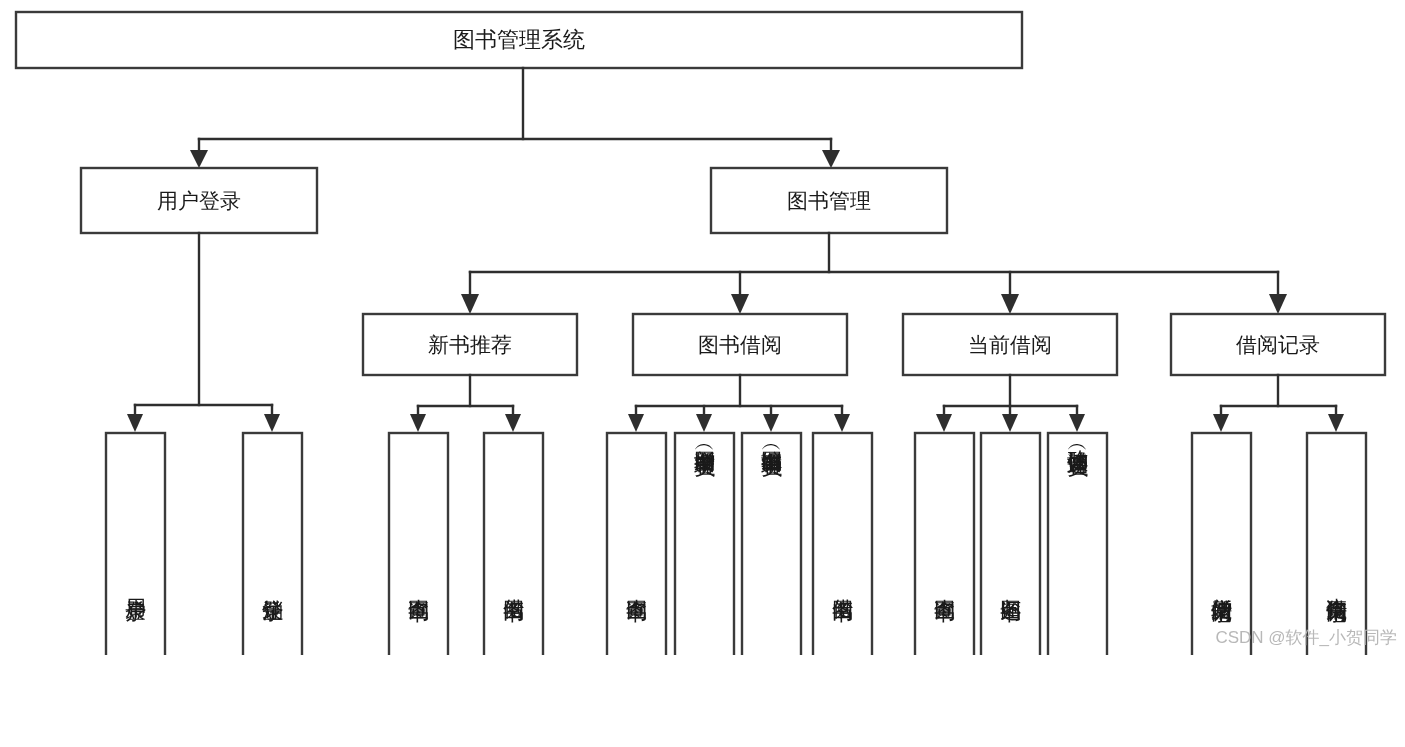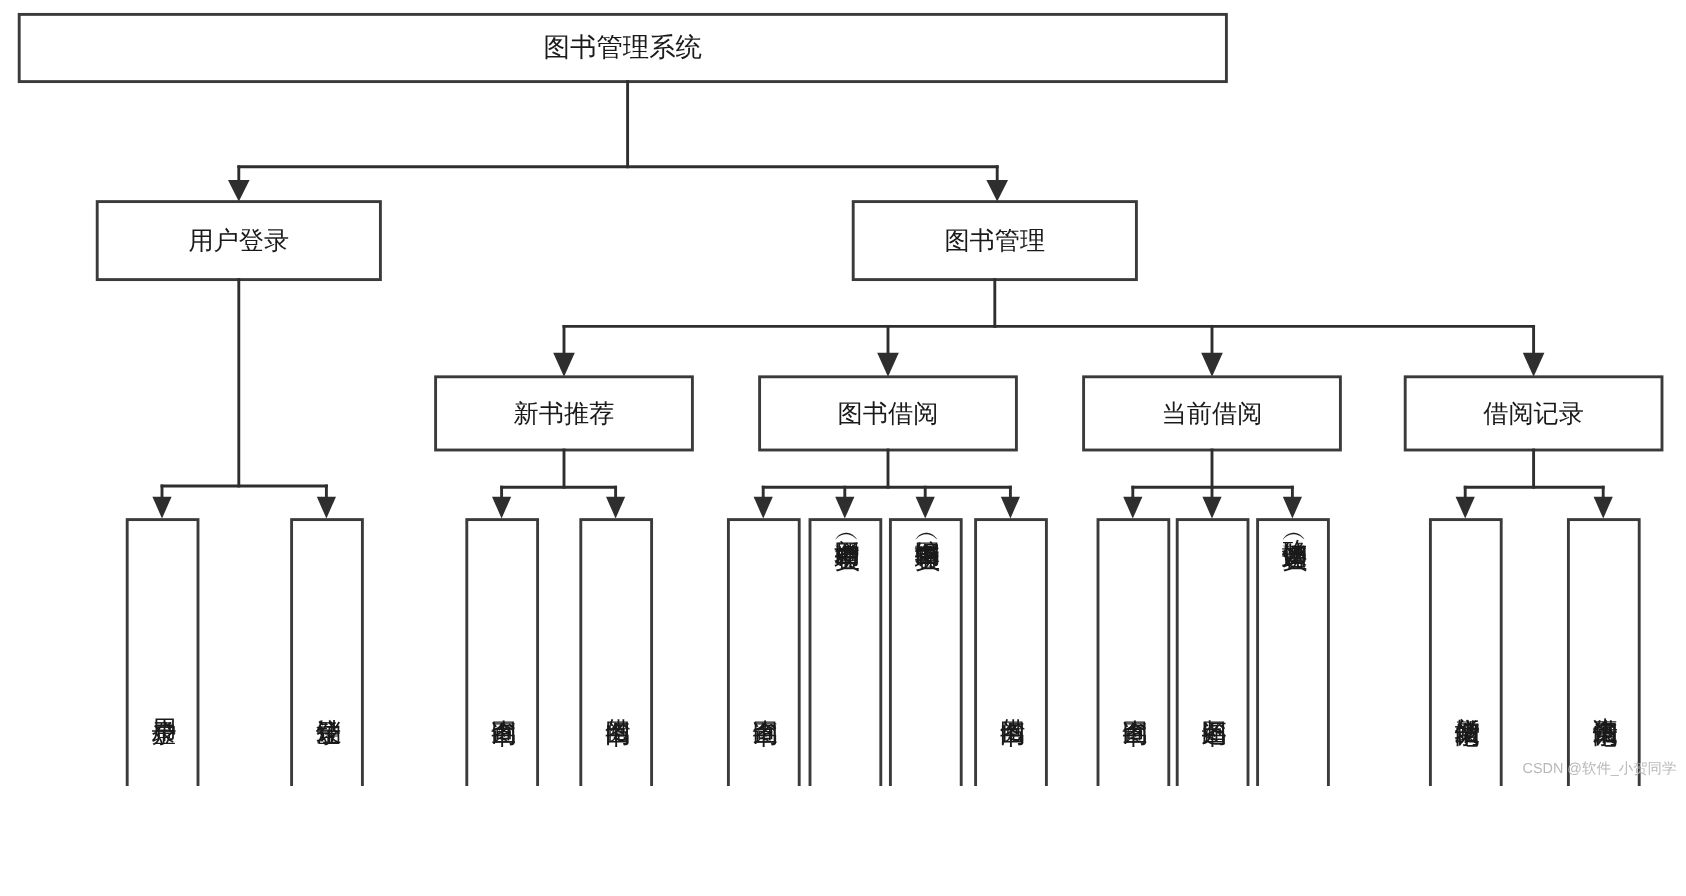--- a/index.html
+++ b/index.html
@@ -71,21 +71,21 @@
     color: #1a1a1a;
     letter-spacing: 1px;
     white-space: nowrap;
     text-align: center;
   }
   .watermark {
     position: absolute;
     right: 8px;
     bottom: 6px;
     font-family: "Liberation Sans", "DejaVu Sans", sans-serif;
-    font-size: 12px;
+    font-size: 17px;
     color: #b8b8b8;
     white-space: nowrap;
     user-select: none;
   }
 </style>
 </head>
 <body>
 
 <div id="diagram-root">
 

